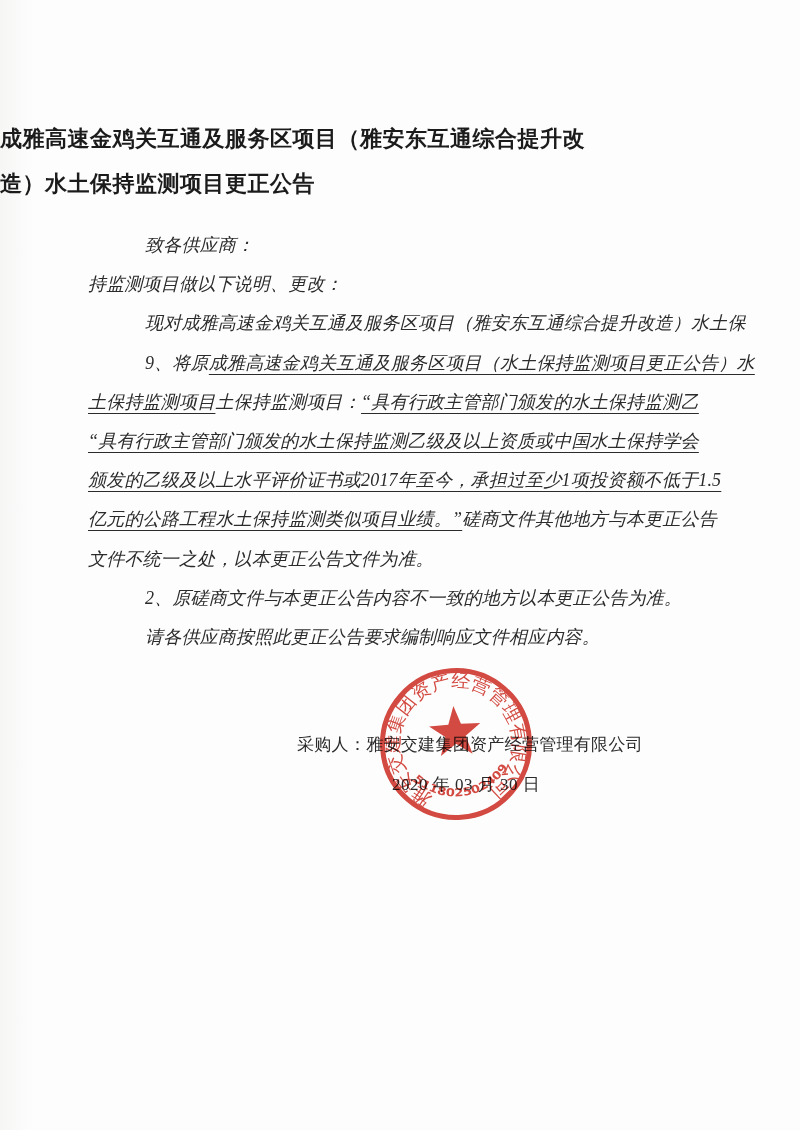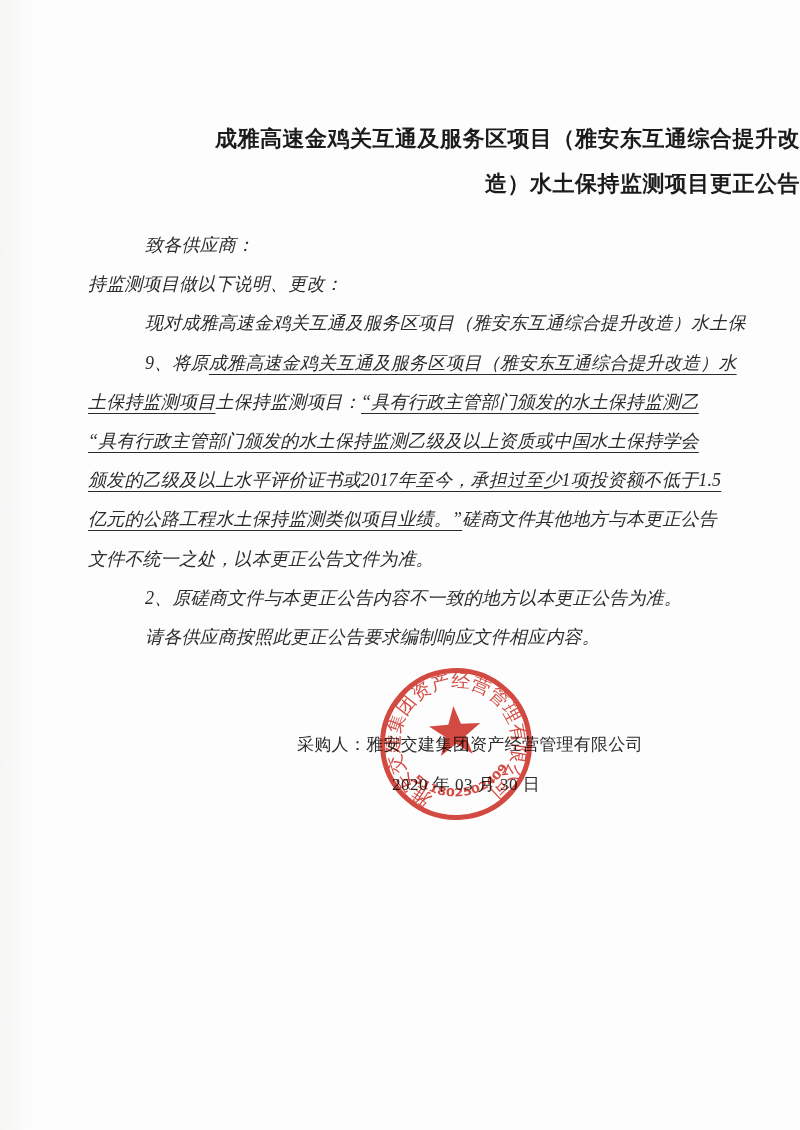--- a/index.html
+++ b/index.html
@@ -6,21 +6,21 @@
   .page {
     position:relative;
     width:800px; height:1130px;
     background:linear-gradient(to right, #f6f6f5 0px, #fdfdfd 34px, #fdfdfd 100%);
     font-family:"Liberation Serif","DejaVu Serif",serif;
     color:#2b2b2b;
     overflow:hidden;
   }
   .title {
     position:absolute; top:116px; left:0; width:800px;
-    margin:0; text-align:right;
+    margin:0; text-align:left;
     font-size:22px; font-weight:bold; line-height:45px;
     letter-spacing:0.5px; color:#1b1b1b;
     font-family:"DejaVu Sans","Liberation Sans",sans-serif;
   }
   .doc-body {
     position:absolute; top:226px; left:88px; width:634px;
     font-size:18px; line-height:39.2px; letter-spacing:0.2px;font-style:italic;
   }
   .line { white-space:nowrap; height:39.2px; }
   .line.indent { padding-left:57px; }
@@ -52,21 +52,21 @@
 
   <h1 class="title">
     <div>成雅高速金鸡关互通及服务区项目（雅安东互通综合提升改</div>
     <div>造）水土保持监测项目更正公告</div>
   </h1>
 
   <div class="doc-body" id="docBody">
       <div class="line indent"><span>致各供应商：</span></div>
       <div class="line"><span>持监测项目做以下说明、更改：</span></div>
       <div class="line indent"><span>现对成雅高速金鸡关互通及服务区项目（雅安东互通综合提升改造）水土保</span></div>
-      <div class="line indent"><span>9、将原</span><span class="u">成雅高速金鸡关互通及服务区项目（雅安东互通综合提升改造）水</span></div>
+      <div class="line indent"><span>9、将原</span><span class="u">成雅高速金鸡关互通及服务区项目（水土保持监测项目更正公告）水</span></div>
       <div class="line"><span class="u">土保持监测项目</span><span>土保持监测项目：</span><span class="u">“具有行政主管部门颁发的水土保持监测乙</span></div>
       <div class="line"><span class="u">“具有行政主管部门颁发的水土保持监测乙级及以上资质或中国水土保持学会</span></div>
       <div class="line"><span class="u">颁发的乙级及以上水平评价证书或2017年至今，承担过至少1项投资额不低于1.5</span></div>
       <div class="line"><span class="u">亿元的公路工程水土保持监测类似项目业绩。”</span><span>磋商文件其他地方与本更正公告</span></div>
       <div class="line"><span>文件不统一之处，以本更正公告文件为准。</span></div>
       <div class="line indent"><span>2、原磋商文件与本更正公告内容不一致的地方以本更正公告为准。</span></div>
       <div class="line indent"><span>请各供应商按照此更正公告要求编制响应文件相应内容。</span></div>
     </div>
 
   <div class="sig-buyer">采购人：雅安交建集团资产经营管理有限公司</div>

